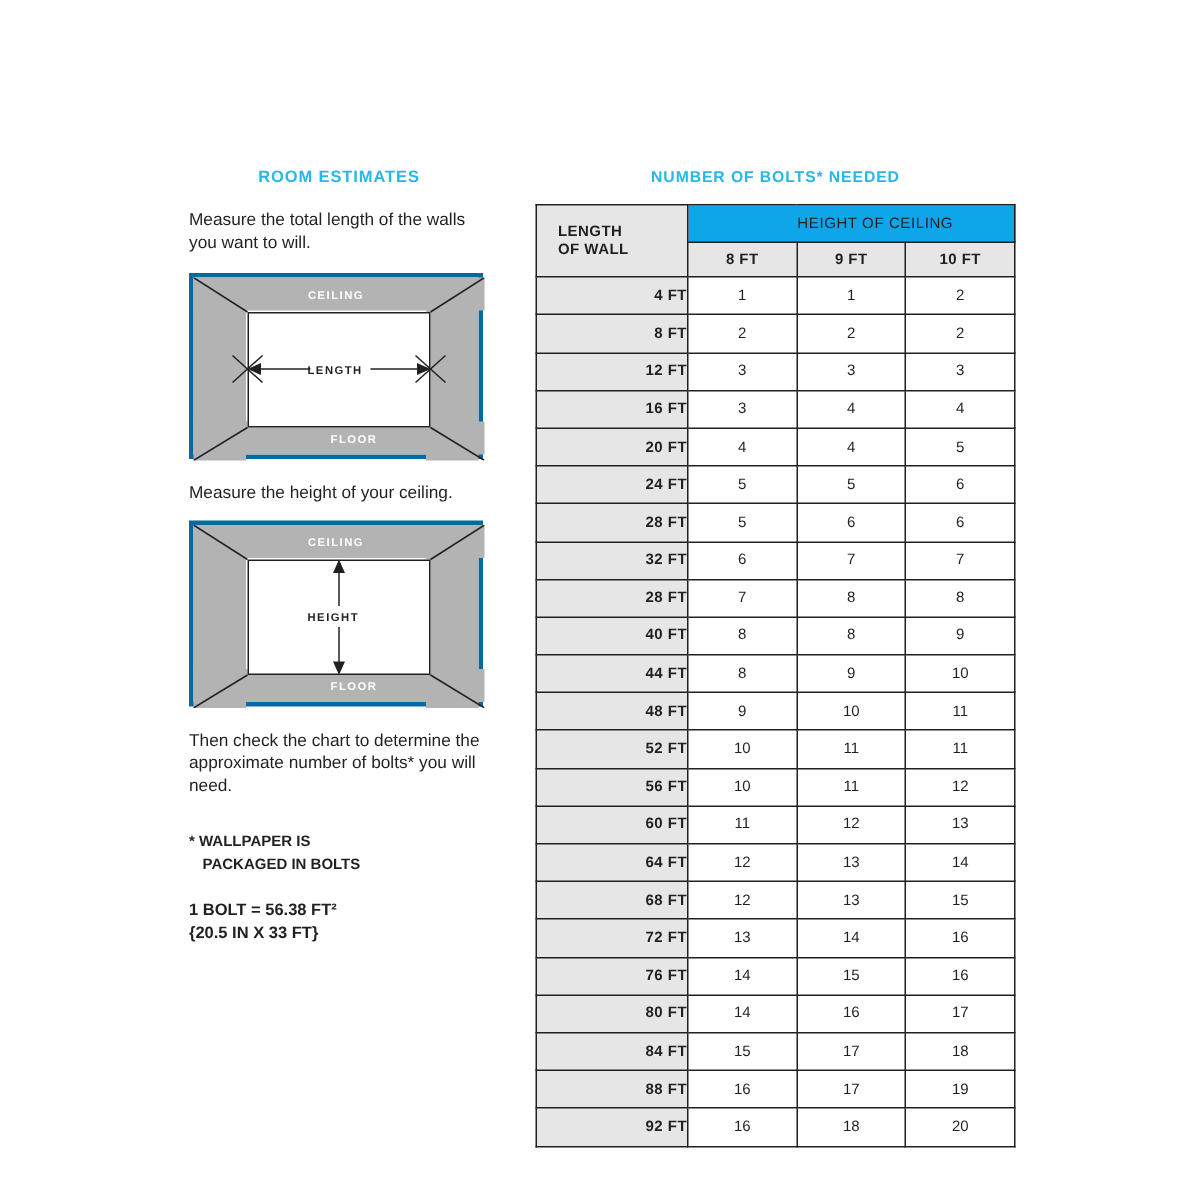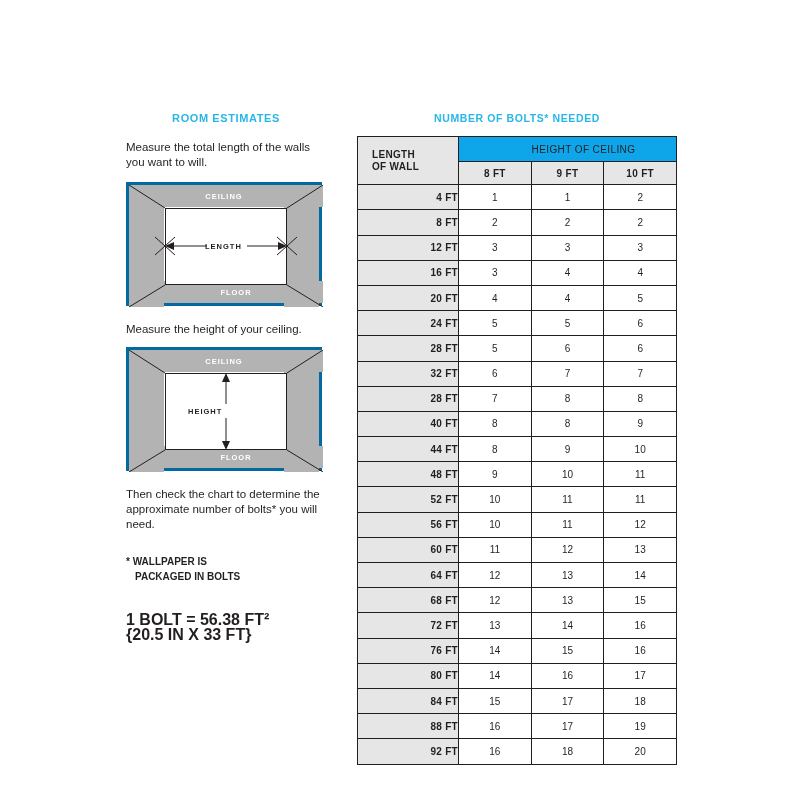--- a/index.html
+++ b/index.html
@@ -99,24 +99,24 @@
   .room svg { position: absolute; left: 0; top: 0; }
 
   .footnote {
     font-size: 10px;
     font-weight: bold;
     line-height: 15px;
     margin-top: 22px;
   }
   .footnote .ind { padding-left: 9px; display: block; }
   .bolt-note {
-    font-size: 16px;
+    font-size: 11px;
     font-weight: bold;
     line-height: 15px;
-    margin-top: 28px;
+    margin-top: 16px;
   }
 
   
   .table-wrap {
     position: absolute;
     left: 357px;
     top: 112px;
     width: 320px;
   }
   .table-head {
@@ -225,21 +225,21 @@
         <line x1="0" y1="122" x2="36" y2="100" stroke="#231f20" stroke-width="1"></line>
         <line x1="194" y1="122" x2="158" y2="100" stroke="#231f20" stroke-width="1"></line>
 
         <line x1="97" y1="29" x2="97" y2="94" stroke="#231f20" stroke-width="1"></line>
         <polygon points="97,23 93,32 101,32" fill="#231f20"></polygon>
         <polygon points="97,100 93,91 101,91" fill="#231f20"></polygon>
         <rect x="78" y="54" width="40" height="14" fill="#ffffff"></rect>
       </svg>
       <div class="lbl ceiling">CEILING</div>
       <div class="lbl floor">FLOOR</div>
-      <div class="dim-label" style="left:59px;top:57px;">HEIGHT</div>
+      <div class="dim-label" style="left:76px;top:57px;">HEIGHT</div>
     </div>
 
     <p class="para">Then check the chart to determine the approximate number of bolts* you will need.</p>
 
     <div class="footnote">
       <span>* WALLPAPER IS</span>
       <span class="ind">PACKAGED IN BOLTS</span>
     </div>
 
     <div class="bolt-note">

